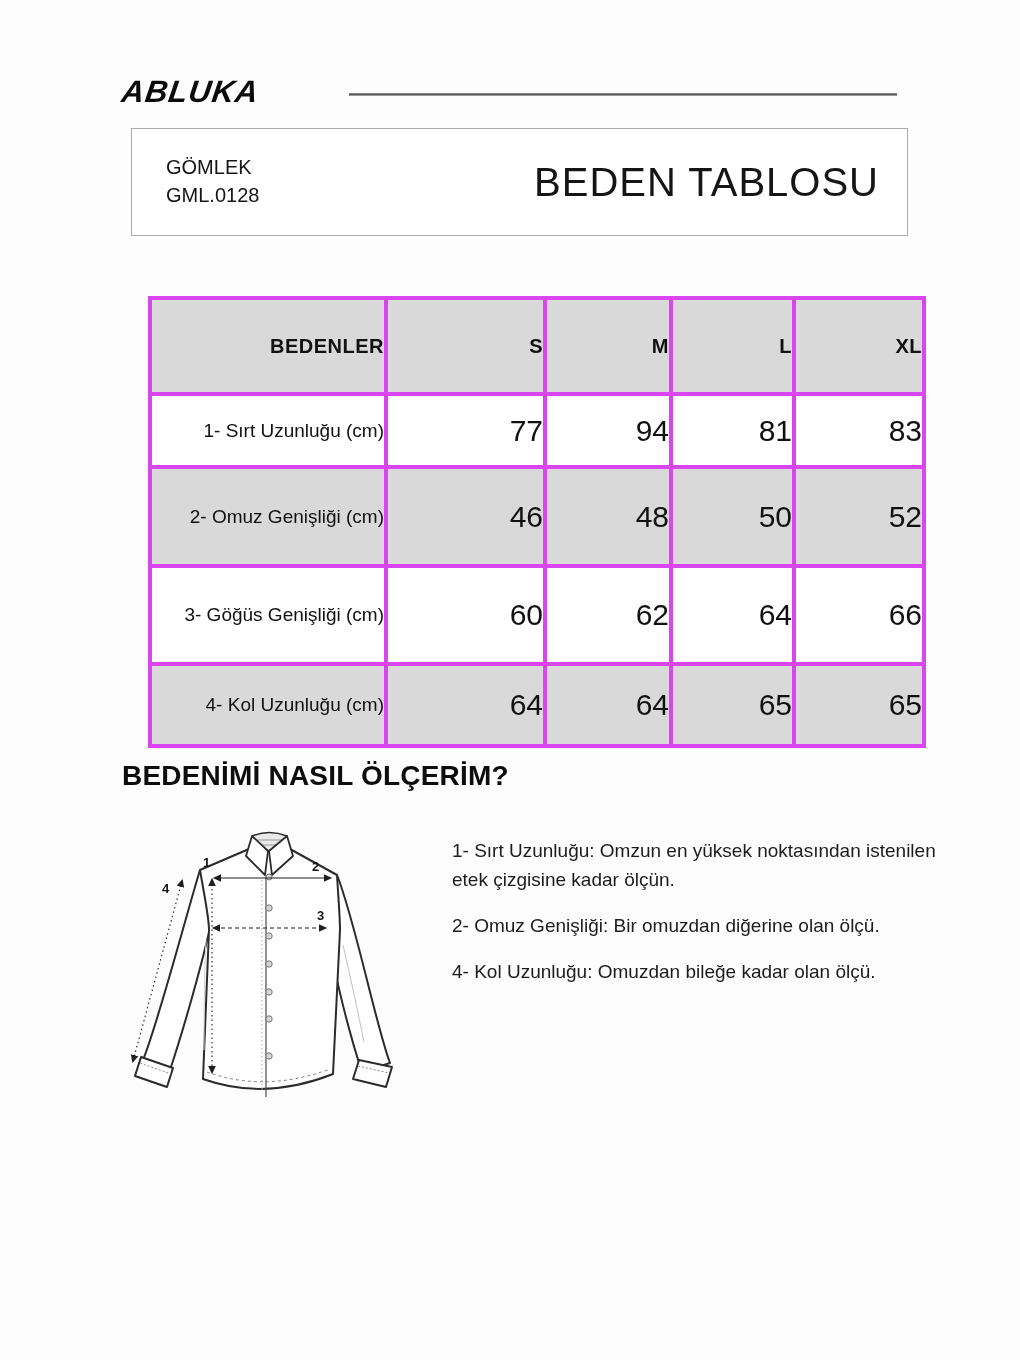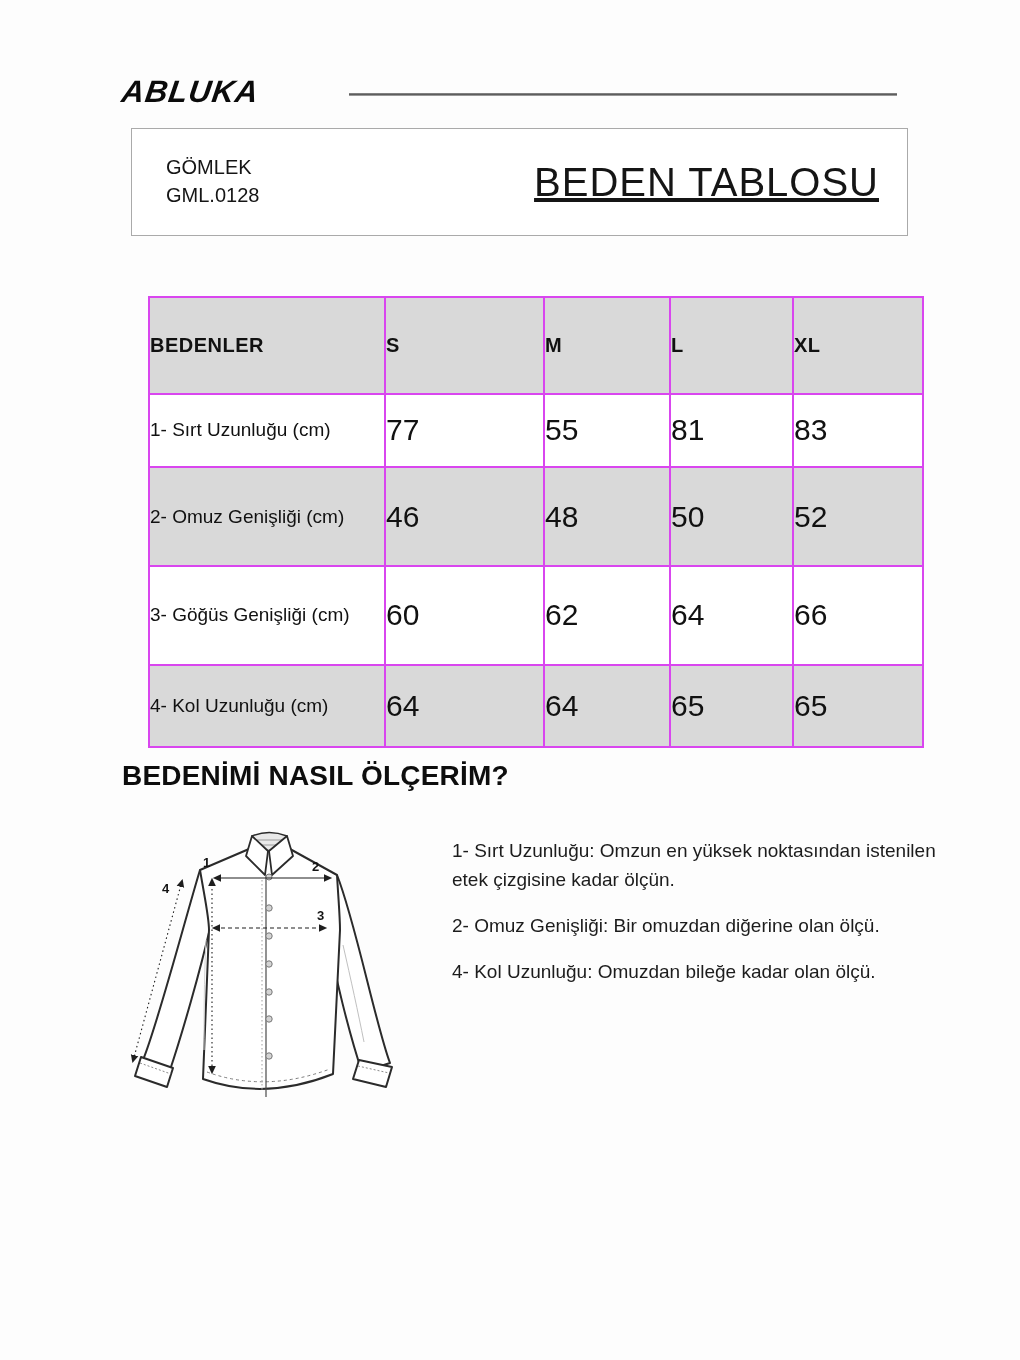--- a/index.html
+++ b/index.html
@@ -21,30 +21,30 @@
   }
 
   
   .info-box {
     left:121px; top:128px; width:777px; height:108px;
     background:#fff; border:1px solid #aaaaaa; display:flex;margin-left:10px;
   }
   .product-block { padding:24px 0 0 34px; font-size:20px; line-height:28px; color:#151515; }
   .sheet-title {
     margin-left:auto; align-self:center; padding-right:28px;
-    font-size:40px; font-weight:400; letter-spacing:1px; color:#151515; white-space:nowrap;text-decoration:underline;
+    font-size:40px; font-weight:400; letter-spacing:1px; color:#151515; white-space:nowrap;
   }
 
   
   .size-table {
     left:148px; top:296px; width:774px; height:452px;
     border-collapse:collapse; table-layout:fixed; background:#fff;
   }
   .size-table td {
-    border:2px solid #d946ef; text-align:left; vertical-align:middle; padding:0;
+    border:4px solid #d946ef; text-align:right; vertical-align:middle; padding:0;
   }
   .size-table .gray { background:#d9d9d9; }
   .size-table .hcell { font-weight:700; font-size:20px; letter-spacing:0.5px; }
   .size-table .rlabel { font-size:19px; font-weight:400; }
   .size-table .val { font-size:30px; font-weight:400; }
 
   
   .howto-heading {
     left:122px; top:760px; font-size:28px; font-weight:800; letter-spacing:0.2px; color:#0d0d0d;
   }
@@ -80,21 +80,21 @@
         <tr style="height:89px">
       <td class="gray hcell">BEDENLER</td>
       <td class="gray hcell">S</td>
       <td class="gray hcell">M</td>
       <td class="gray hcell">L</td>
       <td class="gray hcell">XL</td>
     </tr>
     <tr style="height:68px">
       <td class="rlabel">1- Sırt Uzunluğu (cm)</td>
       <td class="val">77</td>
-      <td class="val">55</td>
+      <td class="val">94</td>
       <td class="val">81</td>
       <td class="val">83</td>
     </tr>
     <tr style="height:91px">
       <td class="gray rlabel">2- Omuz Genişliği (cm)</td>
       <td class="gray val">46</td>
       <td class="gray val">48</td>
       <td class="gray val">50</td>
       <td class="gray val">52</td>
     </tr>

